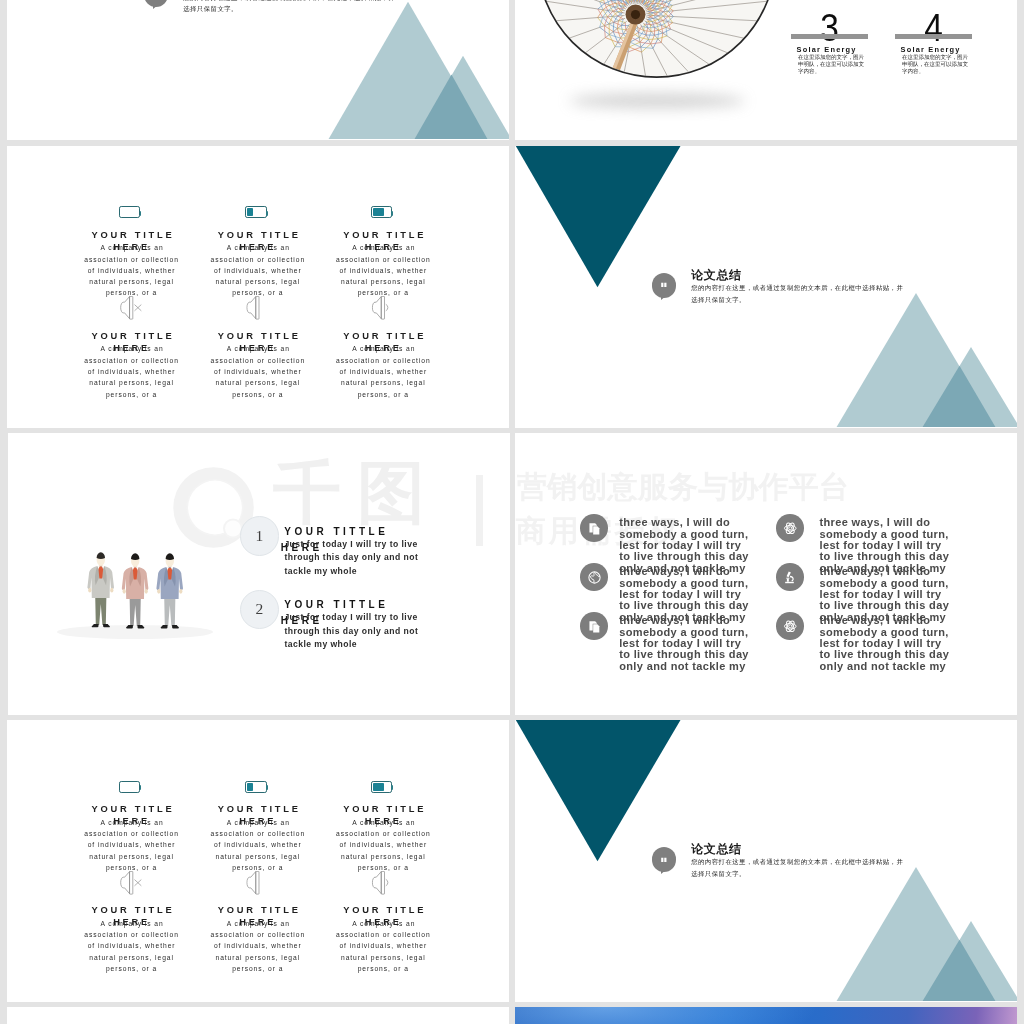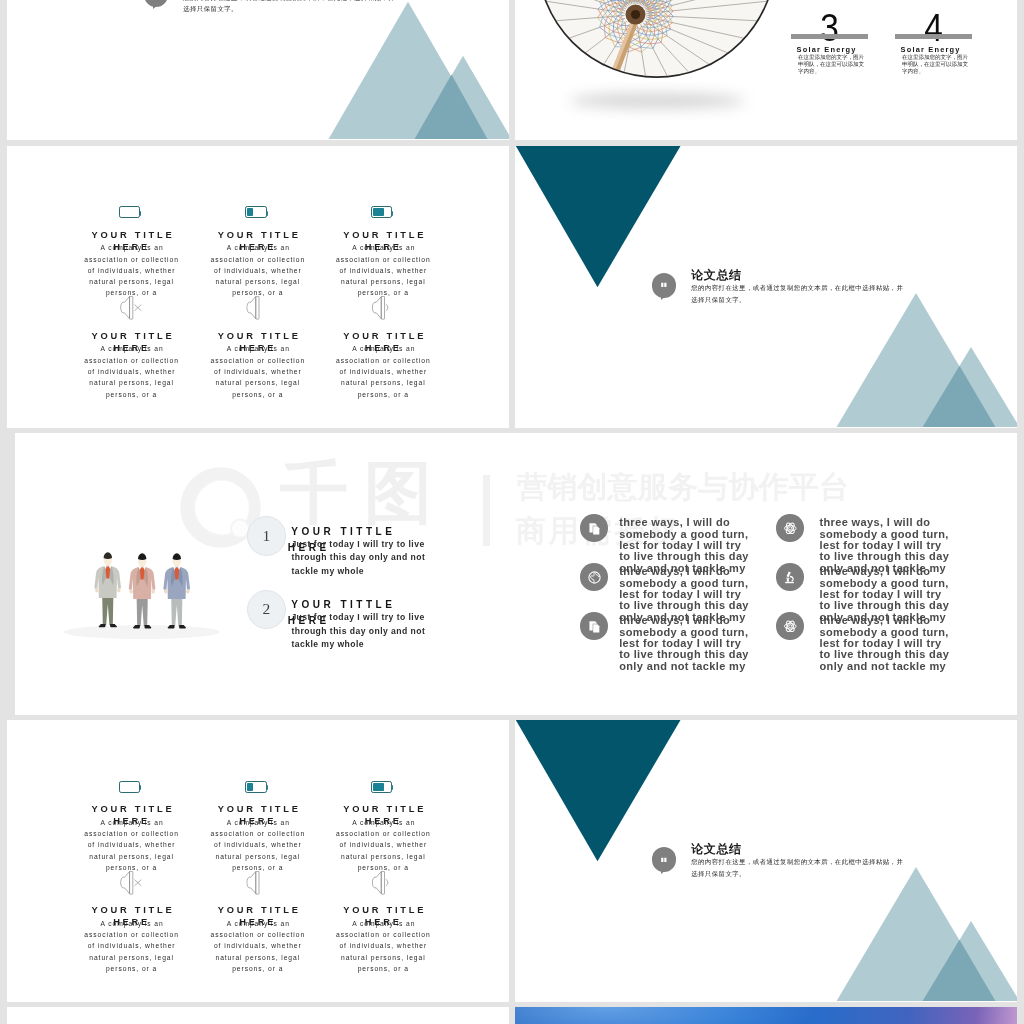--- a/index.html
+++ b/index.html
@@ -545,21 +545,21 @@
           <svg viewBox="0 0 12 12" width="8" height="8">
             <rect x="1.8" y="2.6" width="3.3" height="6.4" fill="#ffffff"></rect>
             <rect x="6.4" y="2.6" width="3.3" height="6.4" fill="#ffffff"></rect>
           </svg>
         </div>
       </div>
       <div class="summary-title" style="left:176.2px;top:121px;">论文总结</div>
       <div class="summary-body" style="left:176.2px;top:136.6px;">您的内容打在这里，或者通过复制您的文本后，在此框中选择粘贴，并选择只保留文字。</div>
     </div>
 
-  <div class="slide" style="left:15px;top:432.7px;">
+  <div class="slide" style="left:8px;top:432.7px;">
       <div class="wm" style="left:-7px;top:-433px;">
         <svg width="1024" height="1024" style="position:absolute;left:0;top:0;">
           <path d="M212.5 467.3 a40.2 40.2 0 1 0 0 80.4 a40.2 40.2 0 1 0 0-80.4 z M214.0 480.0 a27.5 27.5 0 1 1 0 55 a27.5 27.5 0 1 1 0-55 z" fill="#f2f2f2" fill-rule="evenodd"></path>
           <path d="M214.0 479.0 a28.5 28.5 0 1 0 0 57 a28.5 28.5 0 1 0 0-57 z M214.0 480.6 a26.9 26.9 0 1 1 0 53.8 a26.9 26.9 0 1 1 0-53.8 z" fill="#f4f4f4" fill-rule="evenodd"></path>
           <circle cx="232" cy="528.5" r="10" fill="#f4f4f4"></circle>
           <circle cx="232" cy="528.5" r="8" fill="#fdfdfd"></circle>
         </svg>
         <div class="wm-brand">千图</div>
         <div class="wm-bar"></div>
       </div>

